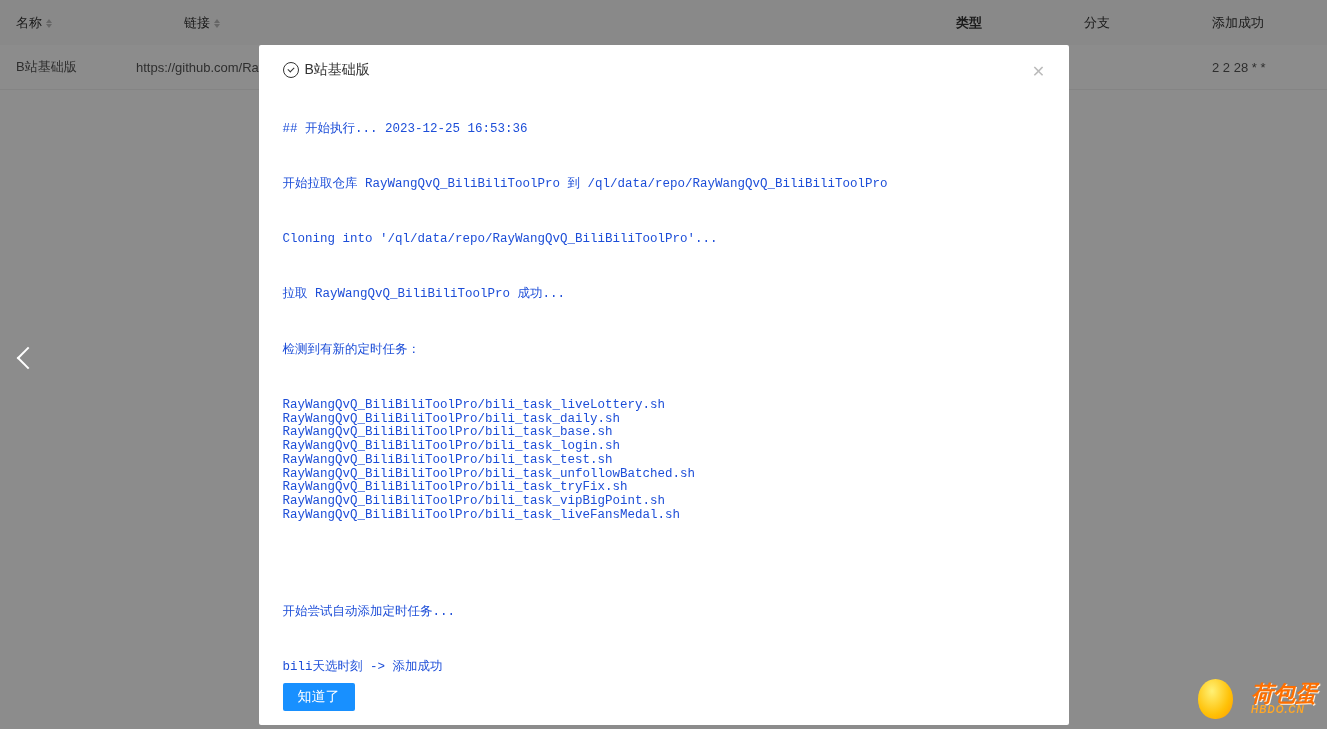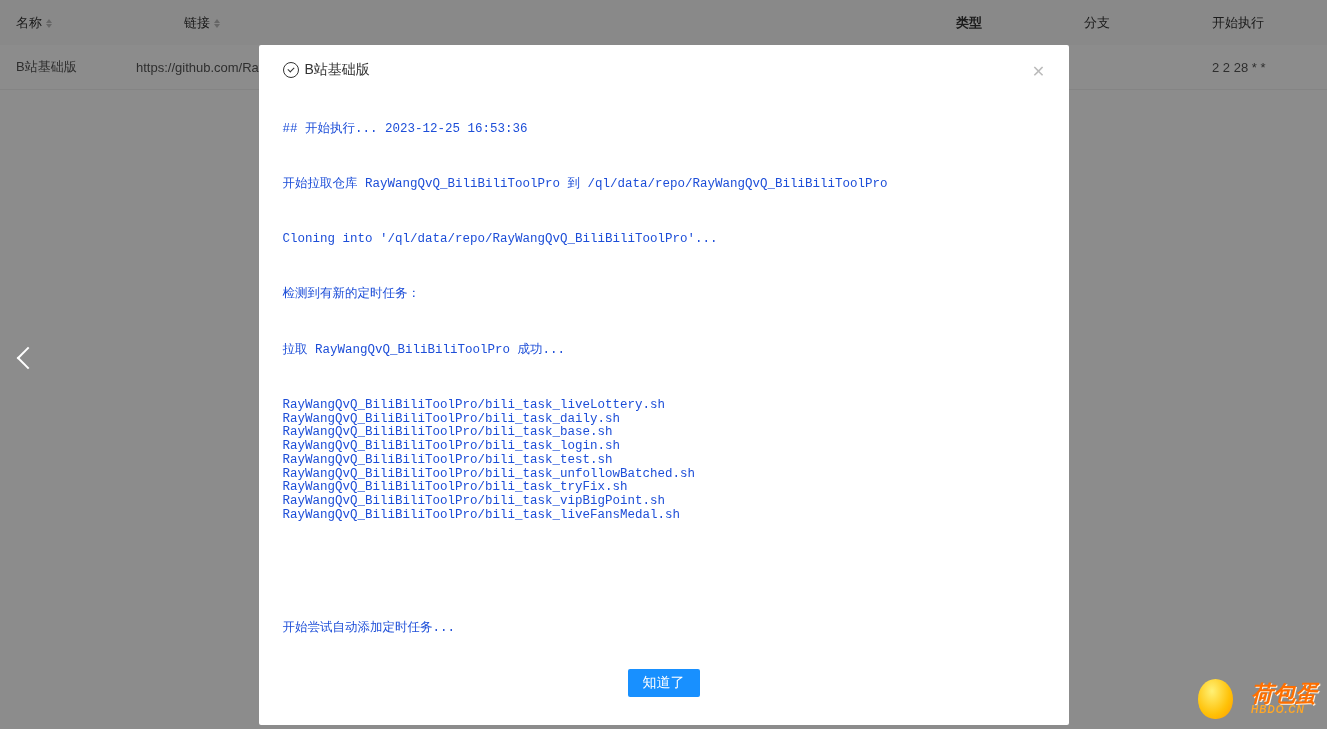--- a/index.html
+++ b/index.html
@@ -131,28 +131,28 @@
     .log-content {
       font-family: Consolas, Monaco, "Courier New", monospace;
       font-size: 12.5px;
       line-height: 1.1;
       color: #1d4ed8;
       white-space: pre-wrap;
       word-break: break-all;
     }
     .log-line { margin-bottom: 14px; }
     .log-block {
-      margin-bottom: 16px;
+      margin-bottom: 0;
       line-height: 1.1;
     }
     .log-block .file-line { line-height: 1.1; }
     .modal-footer {
-      padding: 10px 24px 28px;
-      display: flex;
-      justify-content: center;
+      padding: 10px 24px 14px;
+      display: flex;
+      justify-content: flex-start;
       border-top: none;
     }
     .btn-primary {
       background: #1890ff;
       color: #fff;
       border: none;
       padding: 5px 15px;
       font-size: 14px;
       border-radius: 2px;
       cursor: pointer;
@@ -199,21 +199,21 @@
 <div class="table-container">
   <div class="table-header">
     <div class="col-name">
       <span>名称</span><span class="sort-icon"></span>
     </div>
     <div class="col-link">
       <span>链接</span><span class="sort-icon"></span>
     </div>
     <div class="col-type"><span>类型</span></div>
     <div class="col-branch"><span>分支</span></div>
-    <div class="col-schedule"><span>开始执行</span></div>
+    <div class="col-schedule"><span>添加成功</span></div>
   </div>
   <div class="table-row">
     <div class="col-name">B站基础版</div>
     <div class="col-link">https://github.com/RayWangQvQ</div>
     <div class="col-type"></div>
     <div class="col-branch"></div>
     <div class="col-schedule">2 2 28 * *</div>
   </div>
 </div>
 
@@ -225,22 +225,22 @@
         <span class="check-circle"></span>
         <span>B站基础版</span>
       </div>
       <div class="close-btn">✕</div>
     </div>
     <div class="modal-body">
       <div class="log-content">
         <div class="log-line">## 开始执行... 2023-12-25 16:53:36</div>
         <div class="log-line">开始拉取仓库 RayWangQvQ_BiliBiliToolPro 到 /ql/data/repo/RayWangQvQ_BiliBiliToolPro</div>
         <div class="log-line">Cloning into '/ql/data/repo/RayWangQvQ_BiliBiliToolPro'...</div>
+        <div class="log-line">拉取 RayWangQvQ_BiliBiliToolPro 成功...</div>
         <div class="log-line">检测到有新的定时任务：</div>
-        <div class="log-line">拉取 RayWangQvQ_BiliBiliToolPro 成功...</div>
         <div class="log-block" id="file-list"><div class="file-line">RayWangQvQ_BiliBiliToolPro/bili_task_liveLottery.sh</div><div class="file-line">RayWangQvQ_BiliBiliToolPro/bili_task_daily.sh</div><div class="file-line">RayWangQvQ_BiliBiliToolPro/bili_task_base.sh</div><div class="file-line">RayWangQvQ_BiliBiliToolPro/bili_task_login.sh</div><div class="file-line">RayWangQvQ_BiliBiliToolPro/bili_task_test.sh</div><div class="file-line">RayWangQvQ_BiliBiliToolPro/bili_task_unfollowBatched.sh</div><div class="file-line">RayWangQvQ_BiliBiliToolPro/bili_task_tryFix.sh</div><div class="file-line">RayWangQvQ_BiliBiliToolPro/bili_task_vipBigPoint.sh</div><div class="file-line">RayWangQvQ_BiliBiliToolPro/bili_task_liveFansMedal.sh</div></div>
         <div style="height:28px"></div>
         <div class="log-line">开始尝试自动添加定时任务...</div>
         <div id="result-list"><div class="log-line">bili天选时刻 -&gt; 添加成功</div></div>
       </div>
     </div>
     <div class="modal-footer">
       <button class="btn-primary">知道了</button>
     </div>
   </div>

